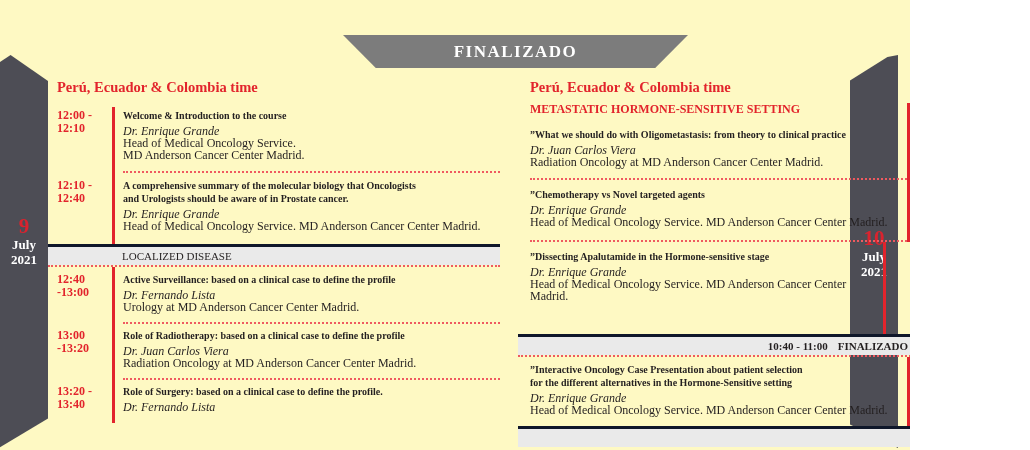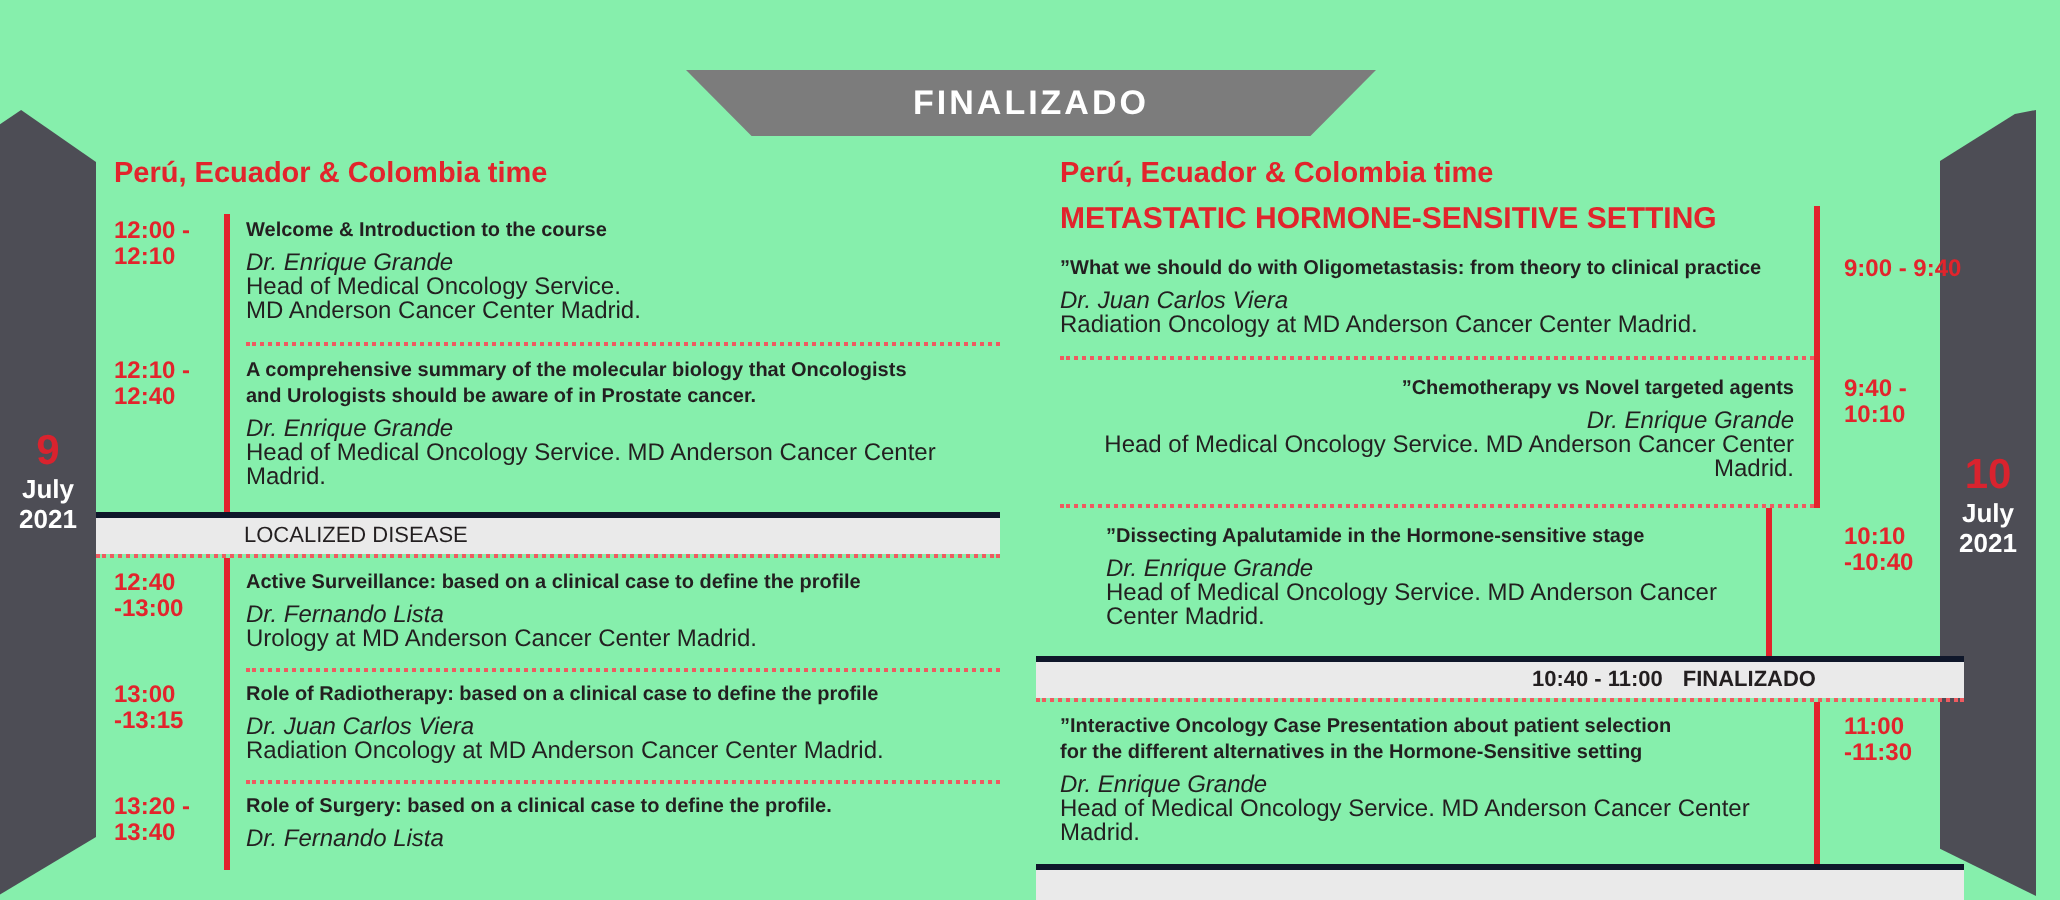--- a/index.html
+++ b/index.html
@@ -1,19 +1,19 @@
 <!DOCTYPE html>
 <html><head>
 <meta charset="utf-8">
 <style>
   * { margin:0; padding:0; box-sizing:border-box; }
   html,body { background:#ffffff; }
   .page {
-    position:relative; width:1030px; height:450px; background:#86efac;
-    font-family:Liberation Sans, sans-serif; color:#231f20; overflow:hidden;
+    position:relative; width:910px; height:450px; background:#fef9c3;
+    font-family:Liberation Serif, serif; color:#231f20; overflow:hidden;
   }
   
   .banner {
     position:absolute; left:343px; top:35px; width:345px; height:33px;
     background:#7c7c7c; clip-path:polygon(0 0,100% 0,90.5% 100%,9.5% 100%);
     display:flex; align-items:center; justify-content:center;
   }
   .banner span { color:#ffffff; font-weight:bold; font-size:17px; letter-spacing:1.5px; }
   
   .side-panel {
@@ -25,21 +25,21 @@
   .side-panel .date { margin-top:160px; }
   .side-panel.right .date { margin-top:172px; }
   .side-panel .day  { display:block; color:#d9232e; font-weight:bold; font-size:21px; line-height:22px; }
   .side-panel .mon, .side-panel .yr { display:block; color:#ffffff; font-weight:bold; font-size:13px; line-height:15px; }
   
   .col { position:absolute; top:80px; }
   .col-left  { left:57px;  width:443px; }
   .col-right { left:530px; width:452px; }
   .tz-header { color:#e2242c; font-weight:bold; font-size:14.5px; line-height:15px; margin-bottom:12px; }
   .col-right .tz-header { margin-bottom:8px; }
-  .sub-header { color:#e2242c; font-weight:bold; font-size:15px; line-height:13px; }
+  .sub-header { color:#e2242c; font-weight:bold; font-size:12px; line-height:13px; }
   
   .row { display:flex; align-items:stretch; }
   .t-cell { width:55px; flex-shrink:0; color:#e2242c; font-weight:bold; font-size:12px; line-height:13px; padding-top:2px; }
   .col-right .t-cell { width:72px; padding-left:12px; }
   .c-cell { flex:1; min-width:0; }
   .col-left  .c-cell { border-left:3px solid #e2242c;  padding:2px 0 10px 8px; }
   .col-right .c-cell { border-right:3px solid #e2242c; padding:2px 10px 10px 0; }
   .col-left  .row.mid .c-cell { padding-top:6px; }
   .col-right .row.mid .c-cell { padding-top:8px; }
   .col-right .row.subh .c-cell { padding:0 10px 10px 0; }
@@ -134,21 +134,21 @@
           <div class="affil">Urology at MD Anderson Cancer Center Madrid.</div>
         </div>
       </div>
       <div class="row sep-row">
         <div class="t-cell"></div>
         <div class="c-cell">
             <div class="dotted"></div>
           </div>
       </div>
       <div class="row mid">
-        <div class="t-cell" style="padding-top:5px;">13:00 -13:15</div>
+        <div class="t-cell" style="padding-top:5px;">13:00 -13:20</div>
         <div class="c-cell" style="padding-top:5px;padding-bottom:9px;">
           <div class="title">Role of Radiotherapy: based on a clinical case to define the profile</div>
           <div class="speaker">Dr. Juan Carlos Viera</div>
           <div class="affil">Radiation Oncology at MD Anderson Cancer Center Madrid.</div>
         </div>
       </div>
       <div class="row sep-row">
         <div class="t-cell"></div>
         <div class="c-cell">
             <div class="dotted"></div>
@@ -183,35 +183,35 @@
         </div>
         <div class="t-cell">9:00 - 9:40</div>
       </div>
       <div class="row sep-row">
         <div class="c-cell">
             <div class="dotted"></div>
           </div>
         <div class="t-cell"></div>
       </div>
       <div class="row mid">
-        <div class="c-cell" style="padding-bottom:12px;text-align:right;">
+        <div class="c-cell" style="padding-bottom:12px;">
           <div class="title">”Chemotherapy vs Novel targeted agents</div>
           <div class="speaker">Dr. Enrique Grande</div>
           <div class="affil">Head of Medical Oncology Service. MD Anderson Cancer Center Madrid.</div>
         </div>
         <div class="t-cell" style="padding-top:8px;">9:40 - 10:10</div>
       </div>
       <div class="row sep-row">
         <div class="c-cell">
             <div class="dotted"></div>
           </div>
         <div class="t-cell"></div>
       </div>
       <div class="row mid">
-        <div class="c-cell" style="padding-bottom:14px;margin-left:23px;">
+        <div class="c-cell" style="padding-bottom:32px;">
           <div class="title">”Dissecting Apalutamide in the Hormone-sensitive stage</div>
           <div class="speaker">Dr. Enrique Grande</div>
           <div class="affil">Head of Medical Oncology Service. MD Anderson Cancer Center Madrid.</div>
         </div>
         <div class="t-cell" style="padding-top:8px;margin-left:24px;">10:10 -10:40</div>
       </div>
     </div>
 
     <div class="section-bar">
       <span class="disc-time">10:40  - 11:00</span>

